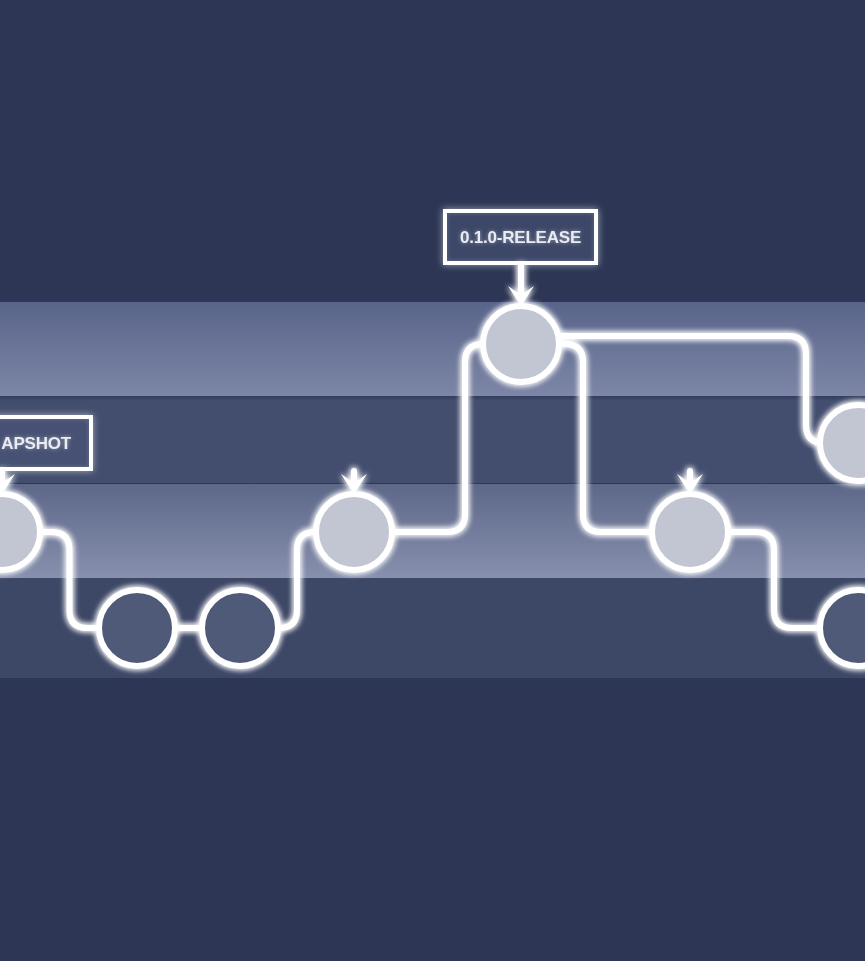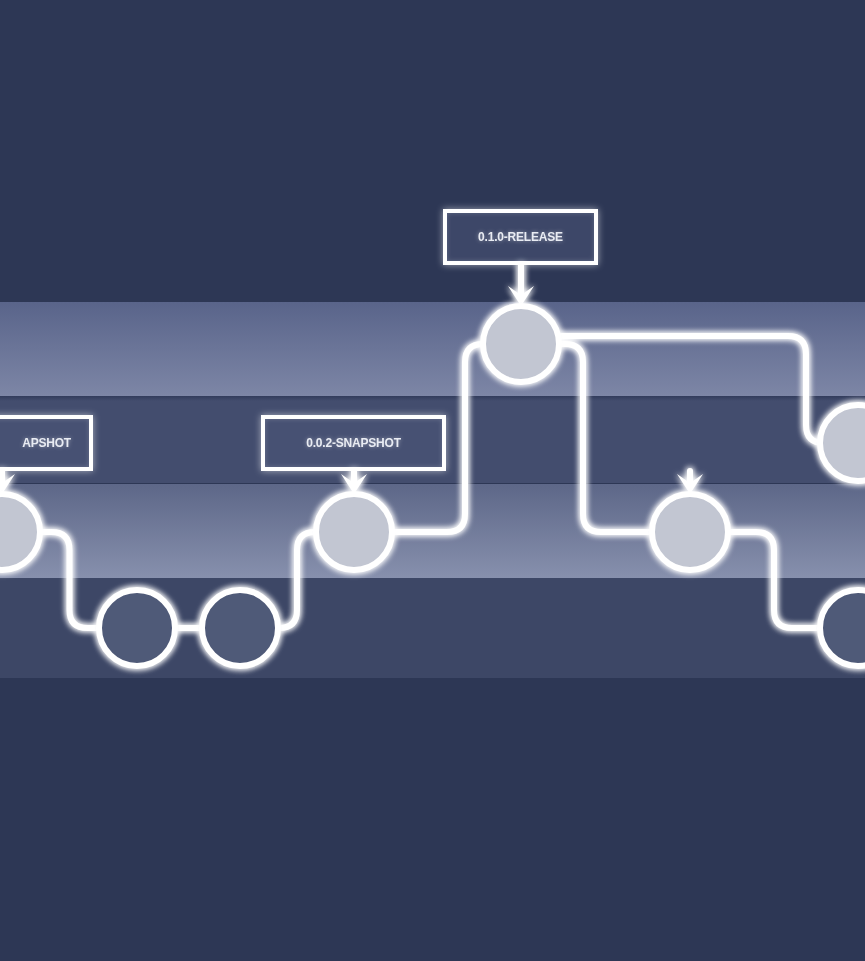--- a/index.html
+++ b/index.html
@@ -17,21 +17,21 @@
   }
   #bands{position:absolute;inset:0;}
   #graph{position:absolute;inset:0;}
   .band{position:absolute;left:0;width:865px;}
   .lbl{
     position:absolute;
     box-sizing:border-box;
     border:4px solid #ffffff;
     background:rgba(74,86,120,0.55);
     color:#e9ecf3;
-    font-size:12px;
+    font-size:17px;
     font-weight:700;
     letter-spacing:-0.2px;
     line-height:1;
     display:flex;
     align-items:center;
     justify-content:center;
     white-space:nowrap;
     text-shadow:0 0 4px rgba(255,255,255,0.45);
     box-shadow:0 0 7px rgba(255,255,255,0.55),
                inset 0 0 5px rgba(255,255,255,0.20);
@@ -100,16 +100,13 @@
         <circle cx="858" cy="628" r="38" fill="#505a78" stroke="#ffffff" stroke-width="6"></circle>
       </g>
   </svg>
 
 <div class="lbl" style="left: 443px; top: 209px; width: 155px; height: 56px;">
       <span>0.1.0-RELEASE</span>
     </div>
     <div class="lbl clip-left" style="left: -70px; top: 415px; width: 163px; height: 56px;">
       <span>APSHOT</span>
     </div>
-    <div class="lbl" style="left: 261px; top: 415px; width: 185px; height: 56px;">
-      <span>0.0.2-SNAPSHOT</span>
-    </div>
   </div>
 
 </body></html>

